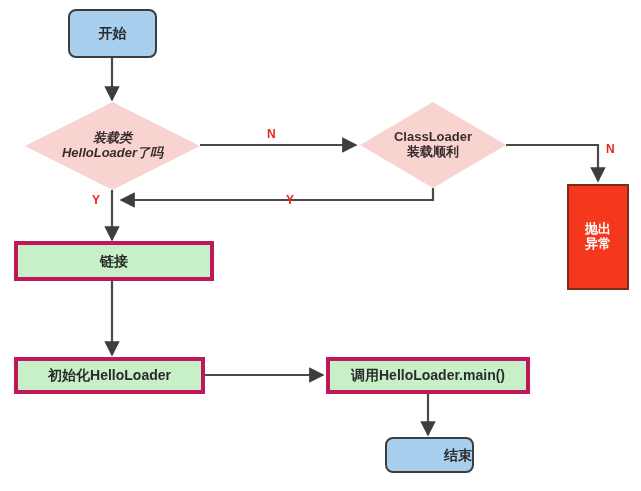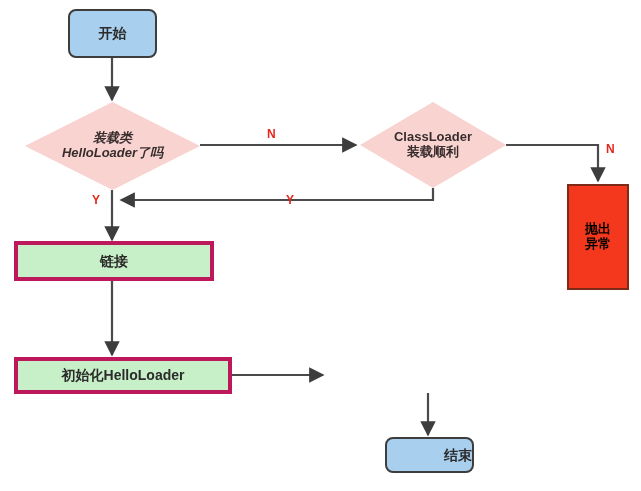--- a/index.html
+++ b/index.html
@@ -44,21 +44,21 @@
   }
   .node-process {
     background: #c8f0c8;
     border: 4px solid #be185d;
     font-size: 14px;
   }
   .node-error {
     background: #f4381d;
     border: 2px solid #7d2a16;
     font-size: 13px;
-    color: #000000;
+    color: #ffffff;
   }
   .node-decision {
     background: transparent;
     border: none;
     font-size: 13px;
   }
   .diamond-shape {
     position: absolute;
     left: 0;
     top: 0;
@@ -144,24 +144,27 @@
 
   <div class="node node-error" style="left:567px; top:184px; width:62px; height:106px;">
     <span class="multiline">抛出
 异常</span>
   </div>
 
   <div class="node node-process" style="left:14px; top:241px; width:200px; height:40px;">
     <span>链接</span>
   </div>
 
-  <div class="node node-process" style="left:14px; top:357px; width:218px; height:37px;">
+  <div class="node node-process" style="left:14px; top:357px; width:191px; height:37px;">
     <span>初始化HelloLoader</span>
   </div>
 
+  <div class="node node-process" style="left:326px; top:357px; width:204px; height:37px;">
+    <span>调用HelloLoader.main()</span>
+  </div>
 
   <div class="node node-terminal" style="left:385px; top:437px; width:89px; height:36px;justify-content:flex-end;">
     <span>结束</span>
   </div>
 
   <span class="edge-label" style="left:267px; top:127px;">N</span>
 
   <span class="edge-label" style="left:92px; top:193px;">Y</span>
 
   <span class="edge-label" style="left:286px; top:193px;">Y</span>

